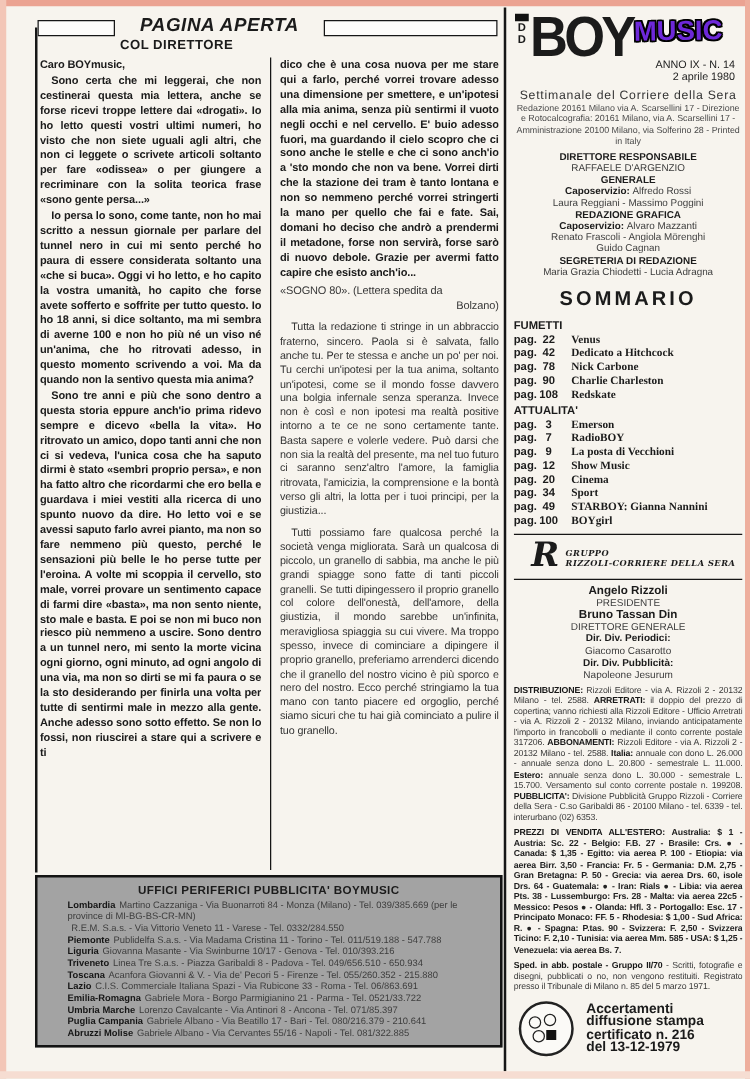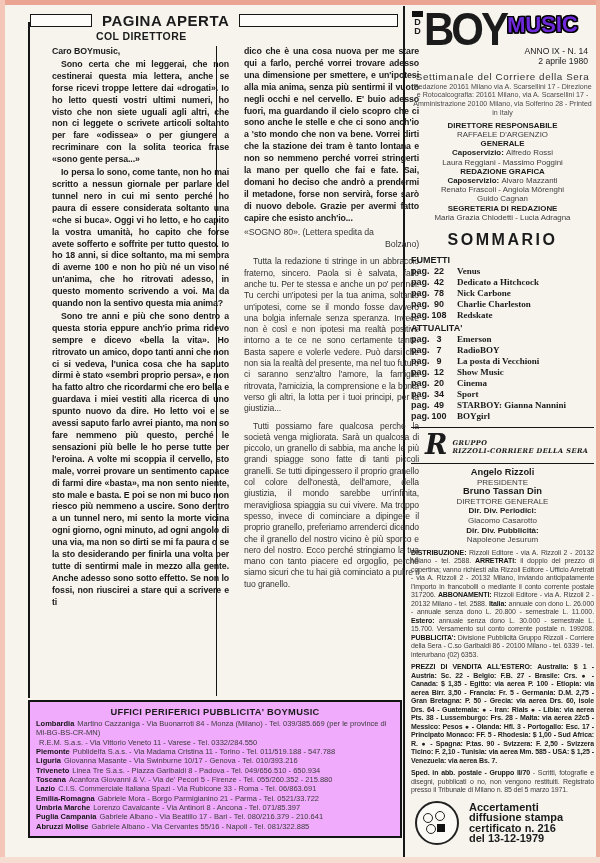--- a/index.html
+++ b/index.html
@@ -10,28 +10,28 @@
   .edge-top{left:0;top:0;width:600px;height:5px;background:#eba392;}
   .edge-left{left:0;top:0;width:5px;height:863px;background:#f3c6b7;}
   .edge-right{right:0;top:0;width:4px;height:863px;background:#eeae9d;}
   .edge-bottom{left:0;bottom:0;width:600px;height:6px;background:#f6ddd2;}
   
   .rule{position:absolute;background:#161616;}
   .rule-left{left:28px;top:22px;width:2px;height:676px;}
   .rule-mid{left:216px;top:46px;width:1px;height:650px;}
   .rule-right{left:403px;top:6px;width:2px;height:851px;}
   
-  .header{position:absolute;left:30px;top:12px;width:368px;display:flex;align-items:center;gap:10px;}
+  .header{position:absolute;left:30px;top:12px;width:368px;display:flex;align-items:flex-end;gap:20px;font-style:italic;}
   .hbox{border:1.5px solid #161616;height:11px;background:#fdfcfa;}
   .hbox.small{width:60px;}
   .hbox.long{flex:1;}
   .page-title{font-size:15px;font-weight:900;letter-spacing:.5px;margin:0;white-space:nowrap;}
   .page-subtitle{position:absolute;left:96px;top:30px;font-size:10.5px;font-weight:900;letter-spacing:.4px;}
   
-  .col{position:absolute;top:46px;height:652px;overflow:hidden;text-align:justify;margin-left:20px;}
+  .col{position:absolute;top:46px;height:652px;overflow:hidden;text-align:justify;}
   .col1{left:32px;width:177px;}
   .col2{left:224px;width:175px;}
   .col p{margin:0 0 1px 0;font-size:8.8px;line-height:11.9px;font-weight:700;letter-spacing:-.1px;}
   .col p.ind{text-indent:9px;}
   .col .sig{font-weight:400;color:#383838;margin-top:2px;}
   .col .sig .sig2{display:block;text-align:right;}
   .col .reply{font-weight:400;color:#333;font-size:8.6px;line-height:11.3px;margin-top:6px;}
   
   .rightcol{position:absolute;left:411px;top:8px;width:183px;height:850px;overflow:hidden;}
   .logo-row{display:flex;align-items:flex-start;height:44px;margin-bottom:1px;}
@@ -63,21 +63,21 @@
   .fineprint .b{font-weight:800;color:#161616;}
   .prices{font-weight:700;color:#222;}
   .cert-row{display:flex;align-items:center;margin-top:6px;gap:10px;padding-left:4px;}
   .stamp{position:relative;width:40px;height:40px;border:2px solid #222;border-radius:50%;flex:0 0 auto;background:#fbfaf7;}
   .stamp i{position:absolute;border:1.5px solid #222;border-radius:50%;width:8px;height:8px;}
   .stamp .c1{left:6px;top:10px;} .stamp .c2{left:18px;top:8px;} .stamp .c3{left:9px;top:21px;}
   .stamp .sq{position:absolute;left:20px;top:21px;width:8px;height:8px;background:#111;}
   .cert-text{font-size:11px;line-height:10.4px;font-weight:800;}
   
   .offices{position:absolute;left:28px;top:700px;width:374px;height:138px;border:2.5px solid #141414;
-           background:#f0abfc;padding:5px 6px;box-sizing:border-box;overflow:hidden;}
+           background:#a3a3a3;padding:5px 24px;box-sizing:border-box;overflow:hidden;}
   .offices-title{text-align:center;font-size:9.3px;font-weight:900;letter-spacing:.3px;margin-bottom:2px;}
   .office-line{font-size:7.5px;line-height:9.35px;color:#3c3c3c;}
   .region{font-weight:700;color:#161616;margin-right:3px;}
 </style>
 </head>
 <body>
 
 <div class="page">
 
   <div class="edge edge-top"></div>

